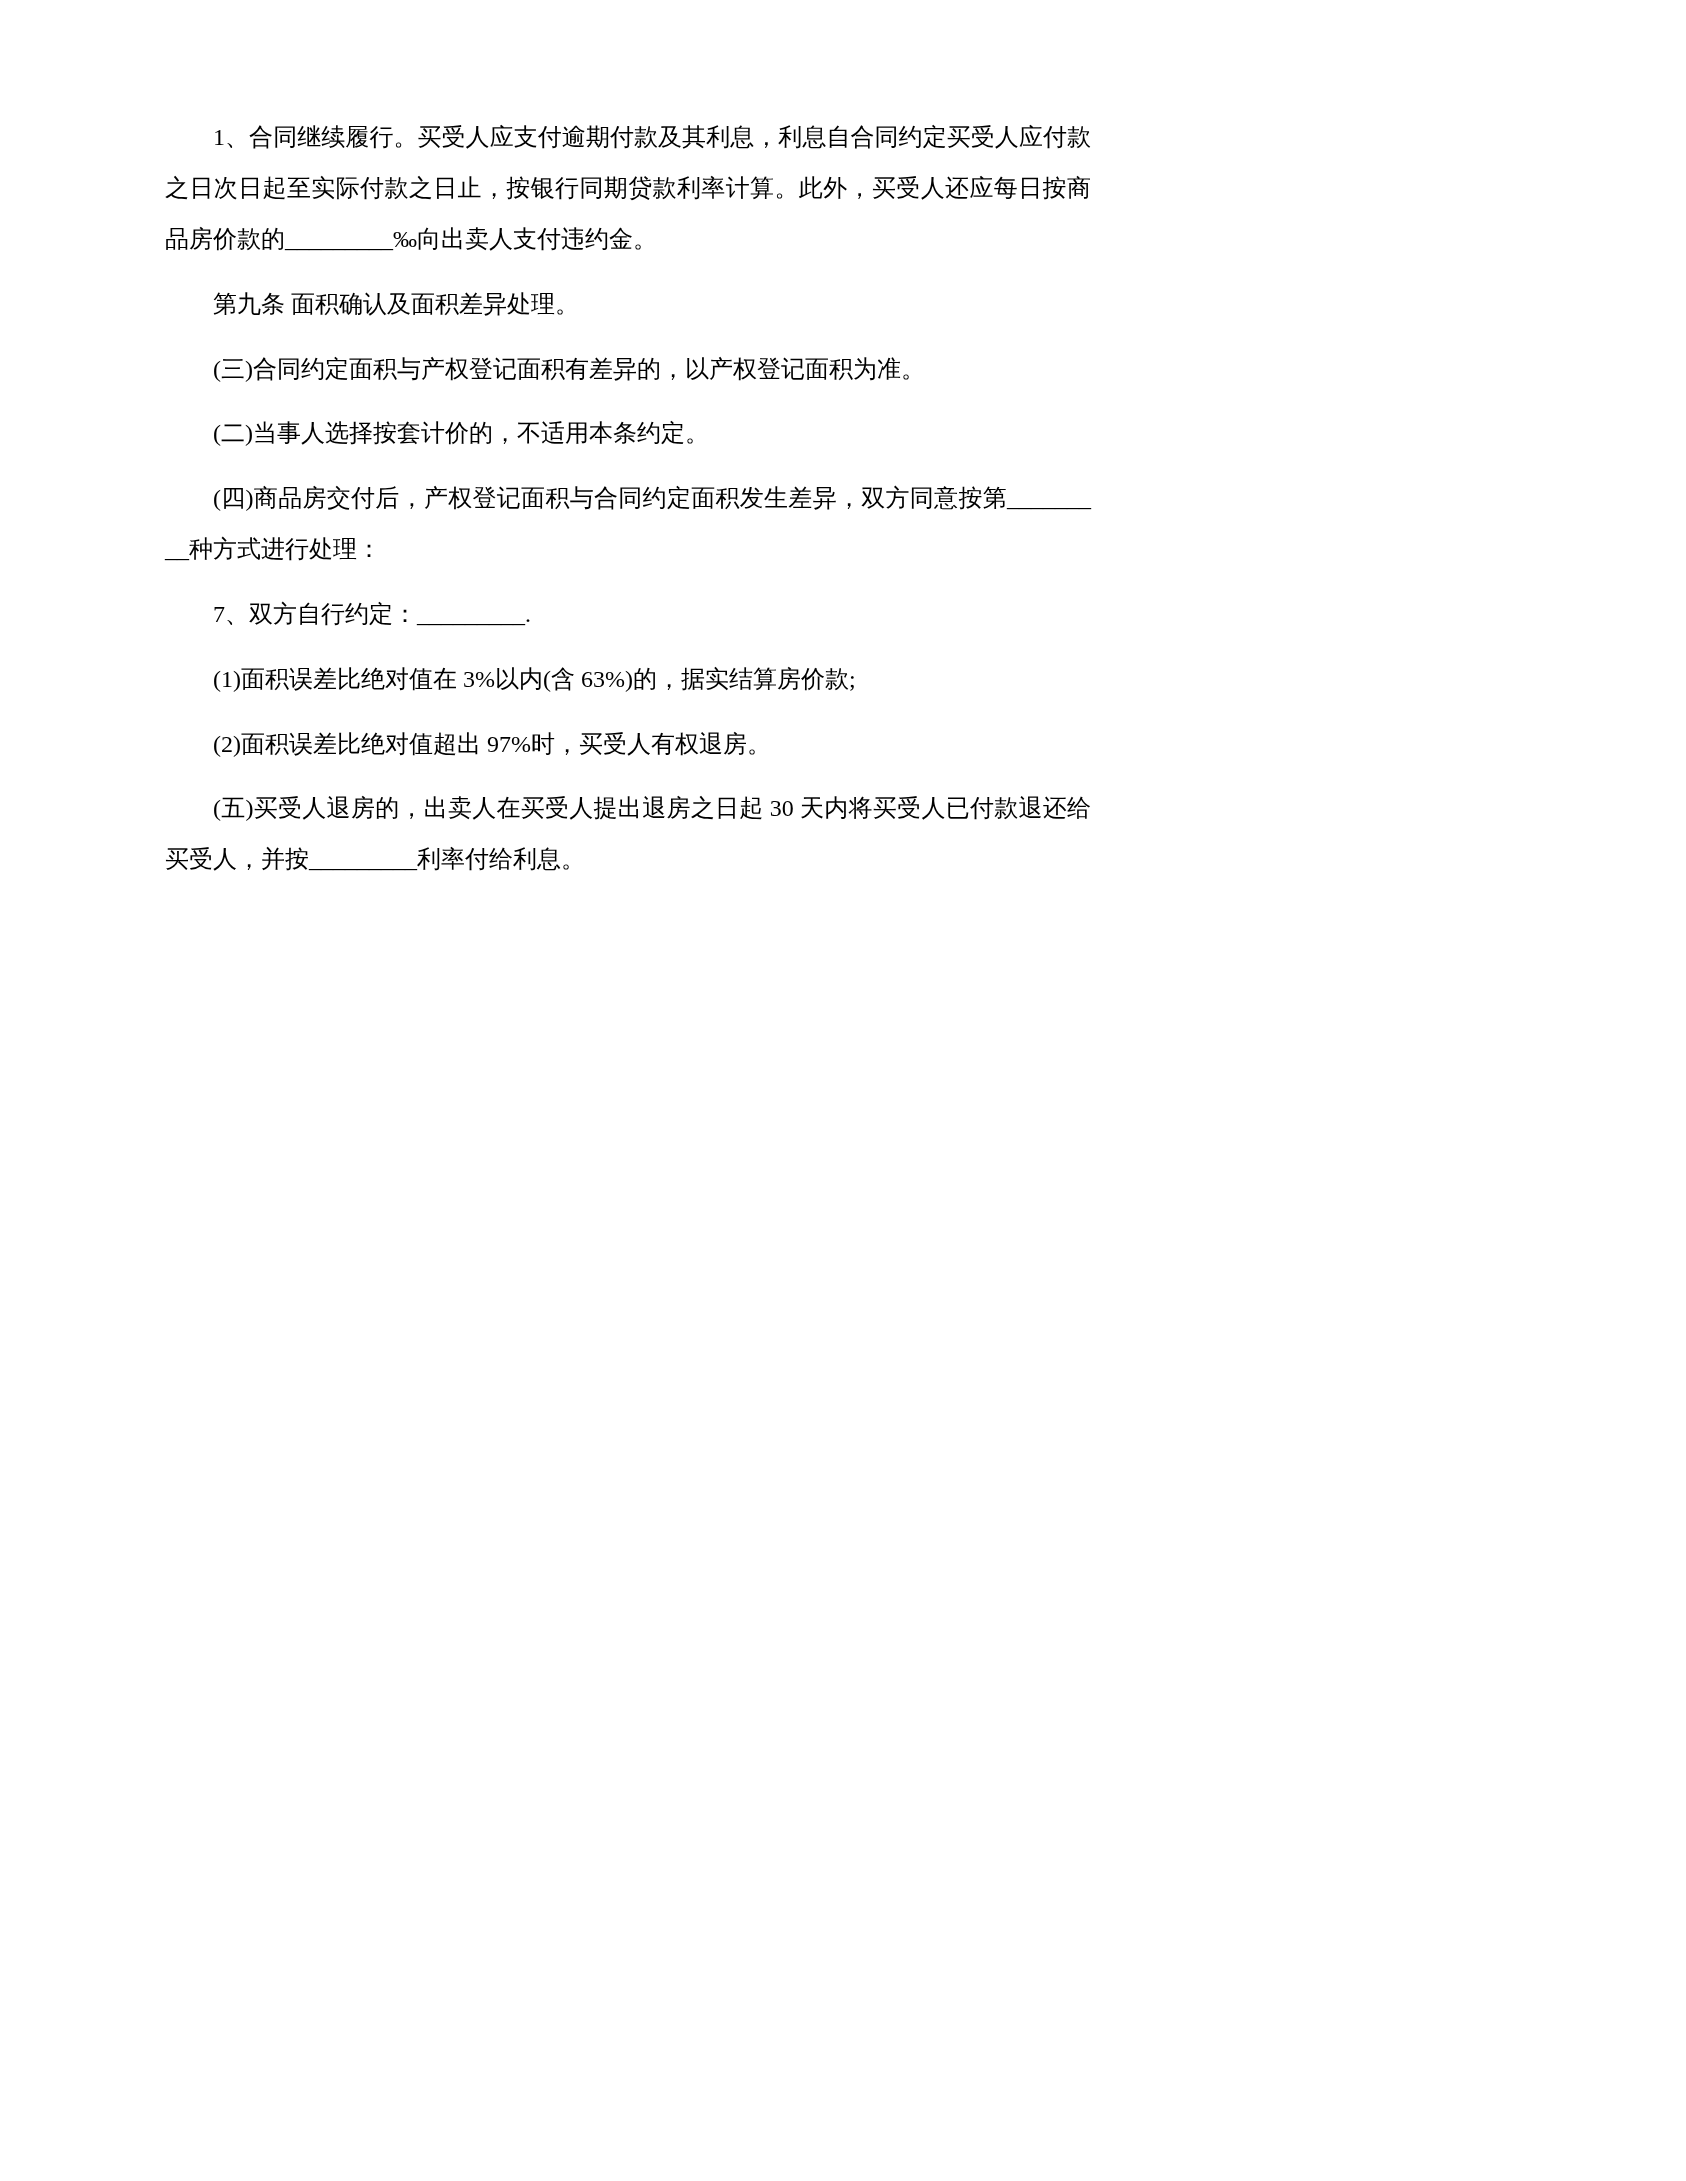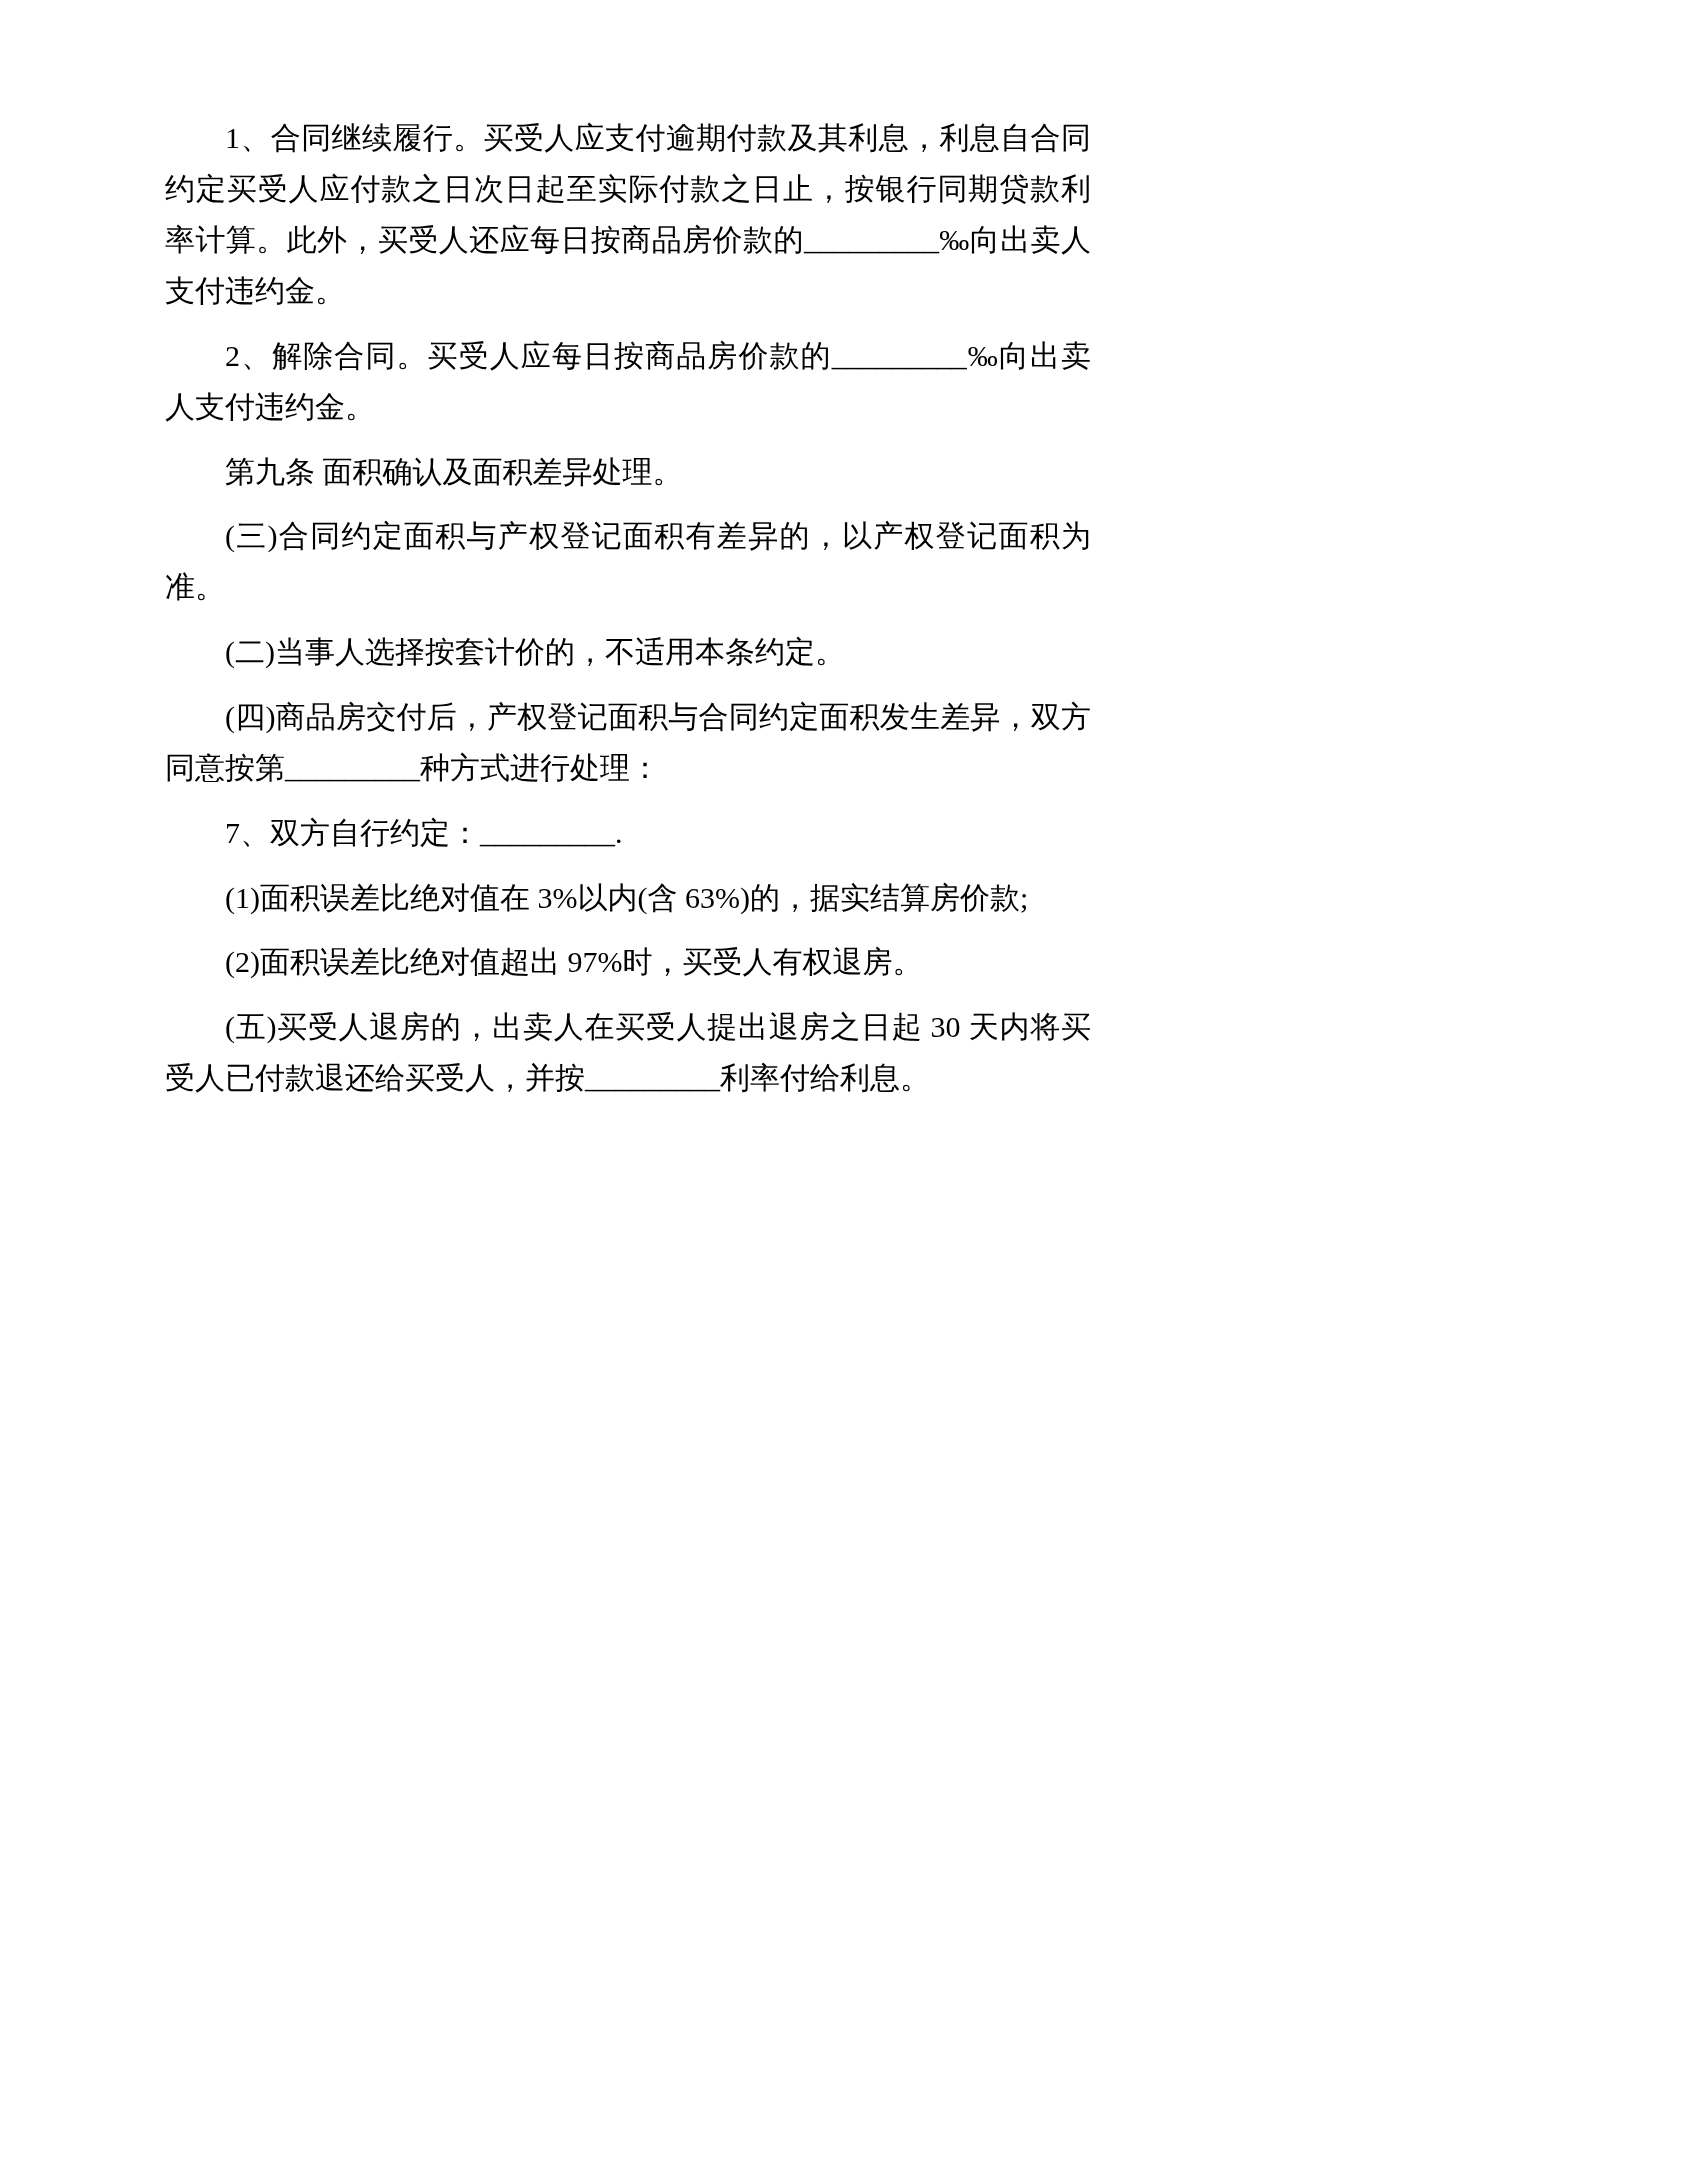--- a/index.html
+++ b/index.html
@@ -21,35 +21,34 @@
     height: 2182px;
     padding: 112px 165px 0 165px;
     background: #ffffff;
     overflow: hidden;
   }
   .content {
     width: 926px; 
   }
   p.para {
     margin: 0 0 13.8px 0;
-    font-size: 30px;
+    font-size: 24px;
     line-height: 51px;
     text-indent: 2em;
     text-align: justify;
     word-break: break-all;
     white-space: normal;
   }
 </style>
 </head>
 <body>
 
 <div class="page">
   <div class="content">
     <p class="para">1、合同继续履行。买受人应支付逾期付款及其利息，利息自合同约定买受人应付款之日次日起至实际付款之日止，按银行同期贷款利率计算。此外，买受人还应每日按商品房价款的_________‰向出卖人支付违约金。</p>
-    <p class="para">2、解除合同。买受人应每日按商品房价款的_________‰向出卖人支付违约金。</p>
     <p class="para">第九条 面积确认及面积差异处理。</p>
     <p class="para">(三)合同约定面积与产权登记面积有差异的，以产权登记面积为准。</p>
     <p class="para">(二)当事人选择按套计价的，不适用本条约定。</p>
     <p class="para">(四)商品房交付后，产权登记面积与合同约定面积发生差异，双方同意按第_________种方式进行处理：</p>
     <p class="para">7、双方自行约定：_________.</p>
     <p class="para">(1)面积误差比绝对值在 3%以内(含 63%)的，据实结算房价款;</p>
     <p class="para">(2)面积误差比绝对值超出 97%时，买受人有权退房。</p>
     <p class="para">(五)买受人退房的，出卖人在买受人提出退房之日起 30 天内将买受人已付款退还给买受人，并按_________利率付给利息。</p>
   </div>
 </div>

